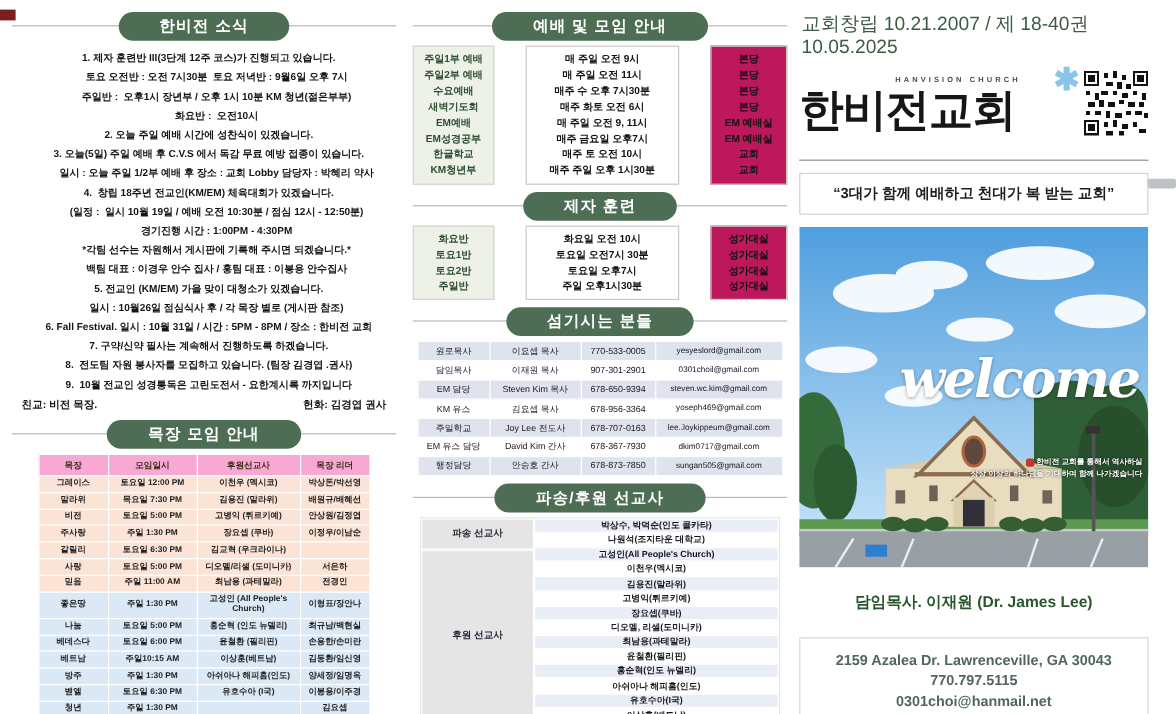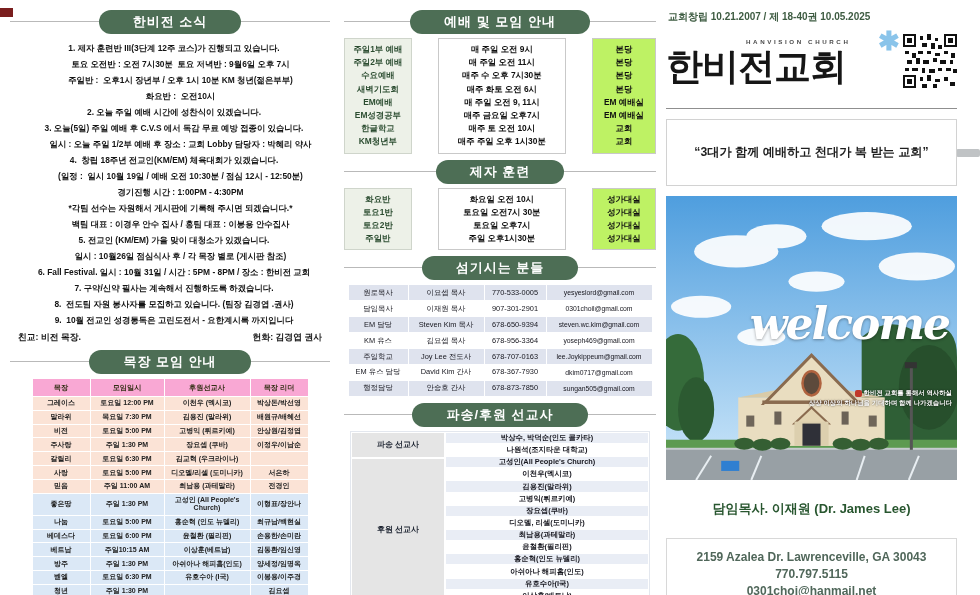--- a/index.html
+++ b/index.html
@@ -36,21 +36,21 @@
   .mokjang th { background:#f9a8d4; color:#332f15; font-size:7.2px; padding:3.5px 1px; border:1px solid #fff; }
   .mokjang td { font-size:7px; padding:2.4px 1px; border:1px solid #fff; line-height:1.15; }
   .mokjang tr.peach td { background:#fbe3d6; }
   .mokjang tr.blue  td { background:#dbe8f6; }
 
   
   .tri { display:flex; gap:26px; justify-content:center; margin-top:6px; }
   .tri .box { padding:4px 0; }
   .tri .labels { width:74px;  background:#edf1e8; border:1px solid #cfd5cb; }
   .tri .times  { width:140px; background:#fff;    border:1px solid #c9c9c9; }
-  .tri .places { width:70px;  background:#bef264;    border:1px solid #c9c9c9; }
+  .tri .places { width:70px;  background:#be185d;    border:1px solid #c9c9c9; }
   .tri .row { line-height:13.2px; text-align:center; font-size:8.4px; font-weight:bold; white-space:nowrap; }
   .labels .row { color:#2c4d31; }
   .times .row, .places .row { color:#101010; }
 
   
   table.serving { margin:6px auto 0; border-collapse:collapse; table-layout:fixed; width:304px;
                   text-align:center; font-weight:normal; color:#15151d; }
   .serving td { font-size:7.4px; padding:3.4px 0; border:1px solid #fff; line-height:1.1; }
   .serving td.email { font-size:6.8px; }
   .serving tr:nth-child(odd) td { background:#dfe3ee; }
@@ -62,29 +62,29 @@
                font-size:8px; font-weight:bold; color:#1c2330; border:1px solid #fff; }
   .mis-label.sent { flex:2; } .mis-label.sup { flex:12; }
   .mis-values { flex:1; display:flex; flex-direction:column; }
   .mis-group { display:flex; flex-direction:column; }
   .mis-group.g-sent { flex:2; } .mis-group.g-sup { flex:12; }
   .mis-row { flex:1; display:flex; align-items:center; justify-content:center;
              font-size:7.4px; font-weight:bold; color:#15151d; border:1px solid #fff; }
   .mis-group .mis-row:nth-child(odd) { background:#e9edf5; }
 
   
-  .founding { font-size:10px; font-weight:bold; color:#3e5c42; margin:8px 0 10px 2px; }
+  .founding { font-size:16px; font-weight:normal; color:#3e5c42; margin:8px 0 10px 2px; }
   .logo-row { position:relative; height:62px; }
   .logo-main { font-size:37px; font-weight:800; color:#161616; letter-spacing:-1px; line-height:66px; }
   .logo-sub  { position:absolute; left:80px; top:4px; font-size:6.2px; letter-spacing:2.6px;
                color:#4a4a4a; font-weight:bold; }
   .logo-star { position:absolute; left:212px; top:-8px; color:#8ac4ea; font-size:26px; font-weight:bold; }
   .qr { position:absolute; right:0; top:0; width:54px; height:54px; }
   .logo-divider { border:none; border-top:1.5px solid #8f8f8f; margin:12px 0 10px; }
-  .slogan-box { border:1px solid #d2d2d2; padding:24px 2px; text-align:center;
+  .slogan-box { border:1px solid #d2d2d2; padding:8px 2px; text-align:center;
                 font-size:12.2px; font-weight:bold; color:#1f1f1f; }
   .photo { position:relative; margin-top:10px; height:284px; overflow:hidden; }
   .photo svg { display:block; width:100%; height:100%; }
   .welcome-text { position:absolute; right:8px; top:102px; color:#fff; font-family:"DejaVu Serif", serif;
                   font-style:italic; font-weight:bold; font-size:44px; letter-spacing:-2px;
                   text-shadow:0 1px 3px rgba(0,0,0,.35); }
   .photo-cap { position:absolute; right:5px; top:192px; text-align:right; color:#fff;
                font-size:6.4px; font-weight:bold; line-height:10px; text-shadow:0 0 2px rgba(0,0,0,.85); }
   .stop-dot { display:inline-block; width:7px; height:7px; background:#c0392b; border-radius:2px;
               vertical-align:middle; margin-right:2px; }

